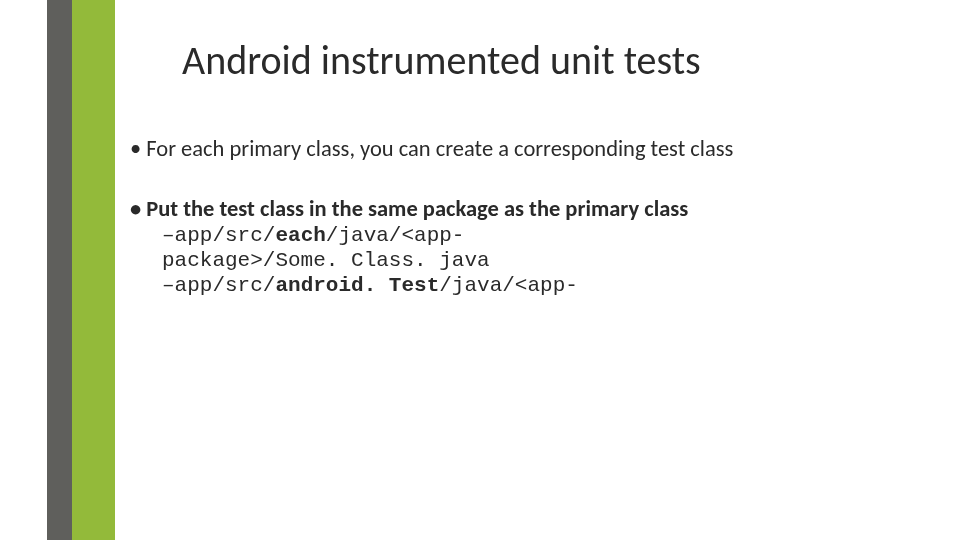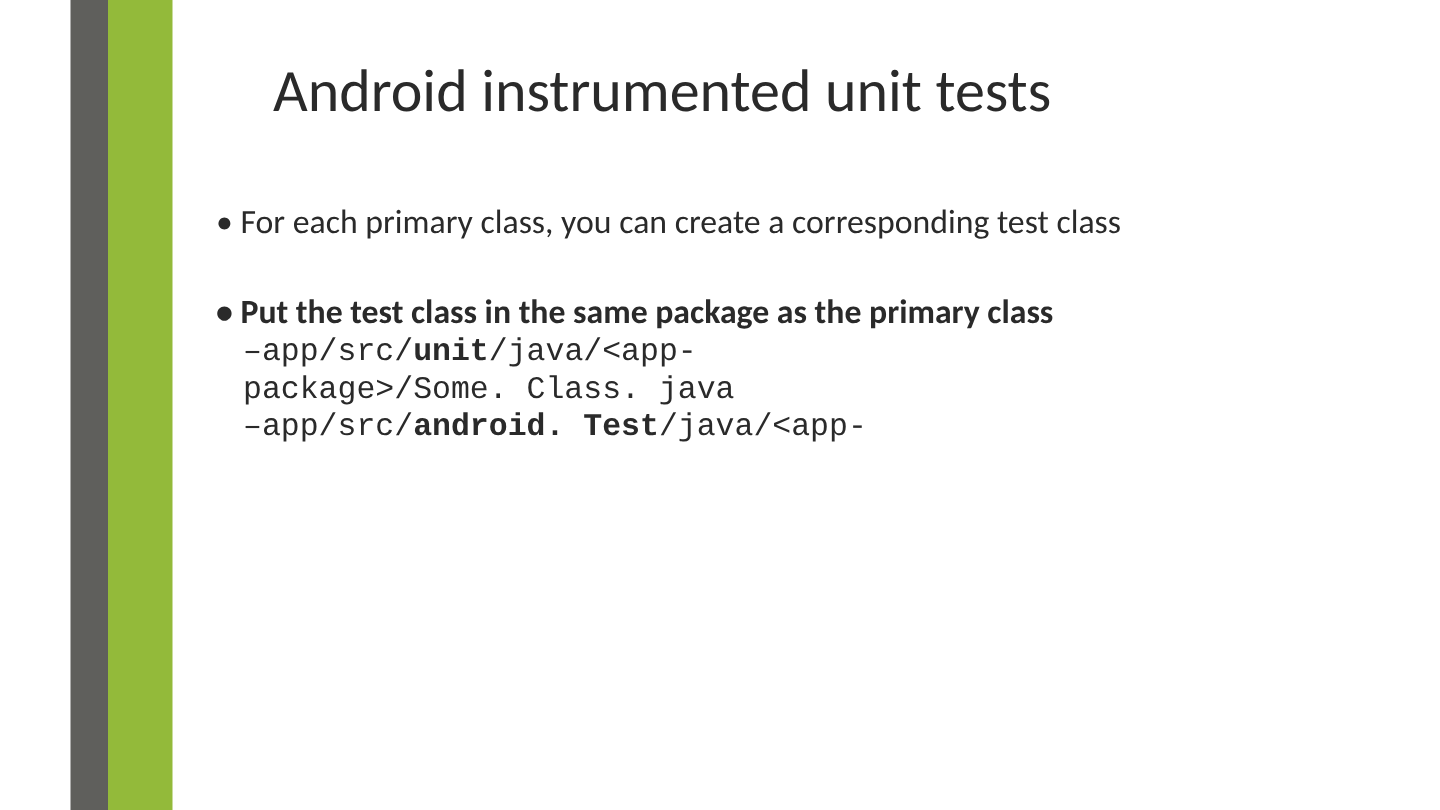--- a/index.html
+++ b/index.html
@@ -29,21 +29,20 @@
     top: 136px;
     left: 130px;
     width: 760px;
     color: #2a2a2a;
   }
 
   .bullet {
     font-size: 22.5px;
     line-height: 1.16;
     margin-bottom: 34px;
-    margin-left: 14px;
   }
   .bullet.tight { margin-bottom: 2px; font-weight: bold; }
   .bullet.last { margin-bottom: 0; margin-top: 34px; }
 
   .sub {
     margin-left: 32px;
     font-family: "Courier New", monospace;
     font-size: 21px;
     line-height: 1.18;
     color: #2a2a2a;
@@ -62,21 +61,21 @@
 <h1 class="slide-title">Android instrumented unit tests</h1>
 
 <div class="content">
 
   <p class="bullet">• For each primary class, you can create a corresponding test class</p>
 
   <p class="bullet tight">• Put the test class in the same package as the primary class</p>
 
   <div class="group2">
     <p class="sub">
-      <span>–app/src/</span><b>unit</b><span>/java/&lt;app-</span>
+      <span>–app/src/</span><b>each</b><span>/java/&lt;app-</span>
     </p>
     <p class="sub">package&gt;/Some. Class. java</p>
     <p class="sub">
       <span>–app/src/</span><b>android. Test</b><span>/java/&lt;app-</span>
     </p>
   </div>
 
 
 </div>
 

